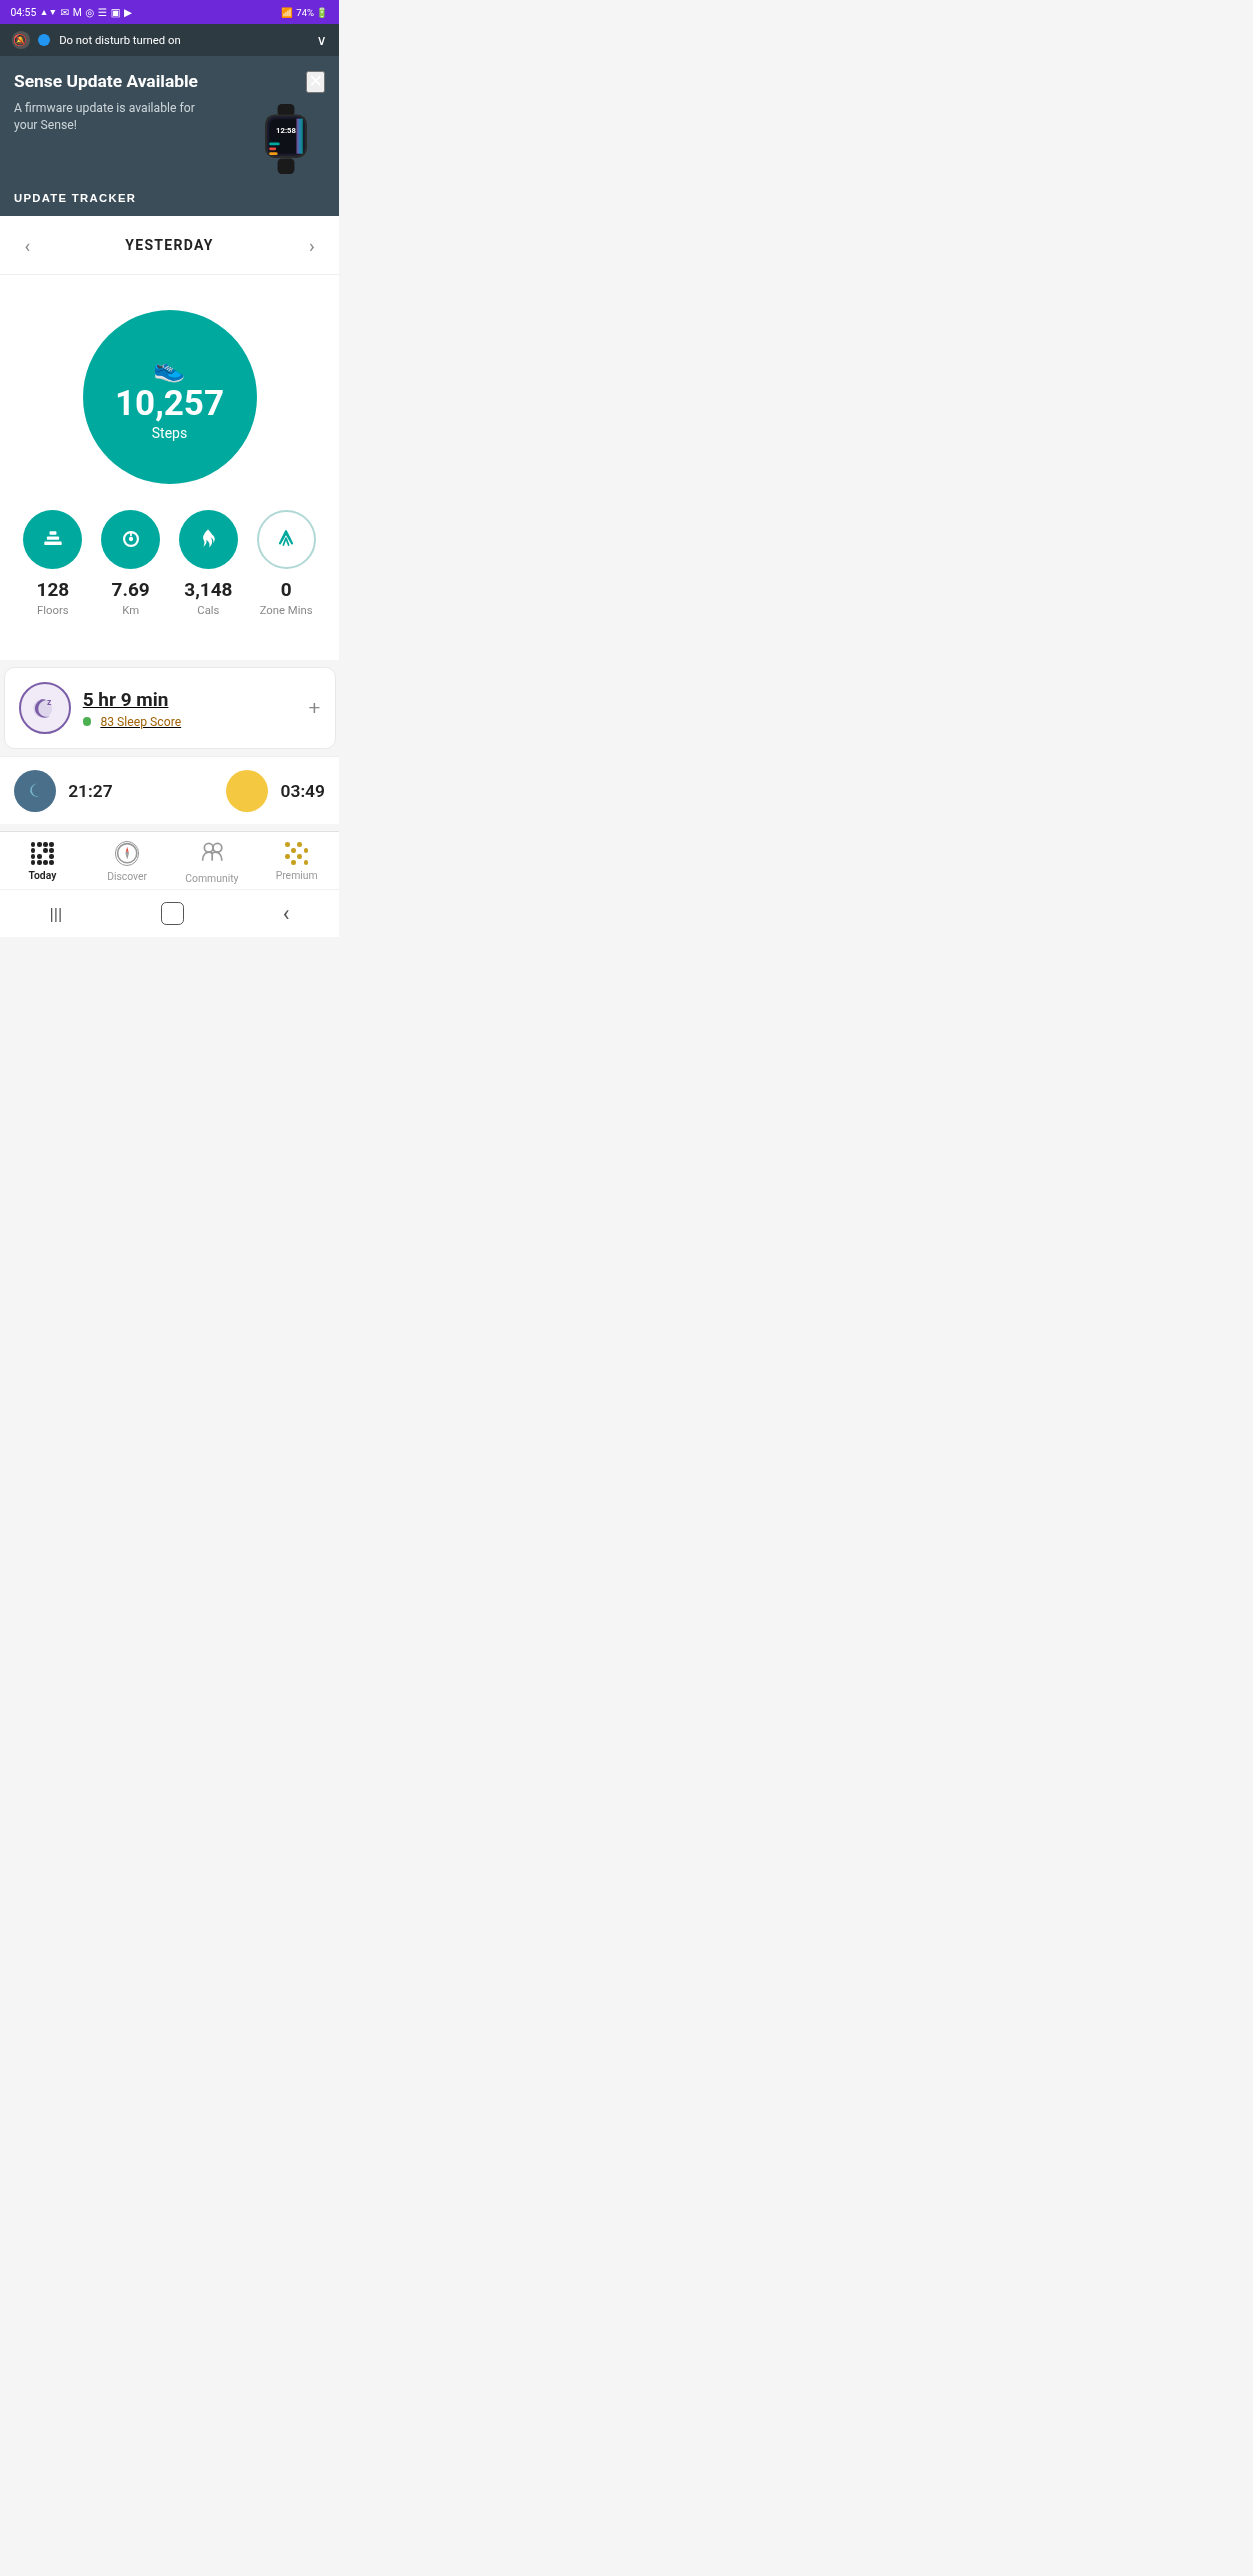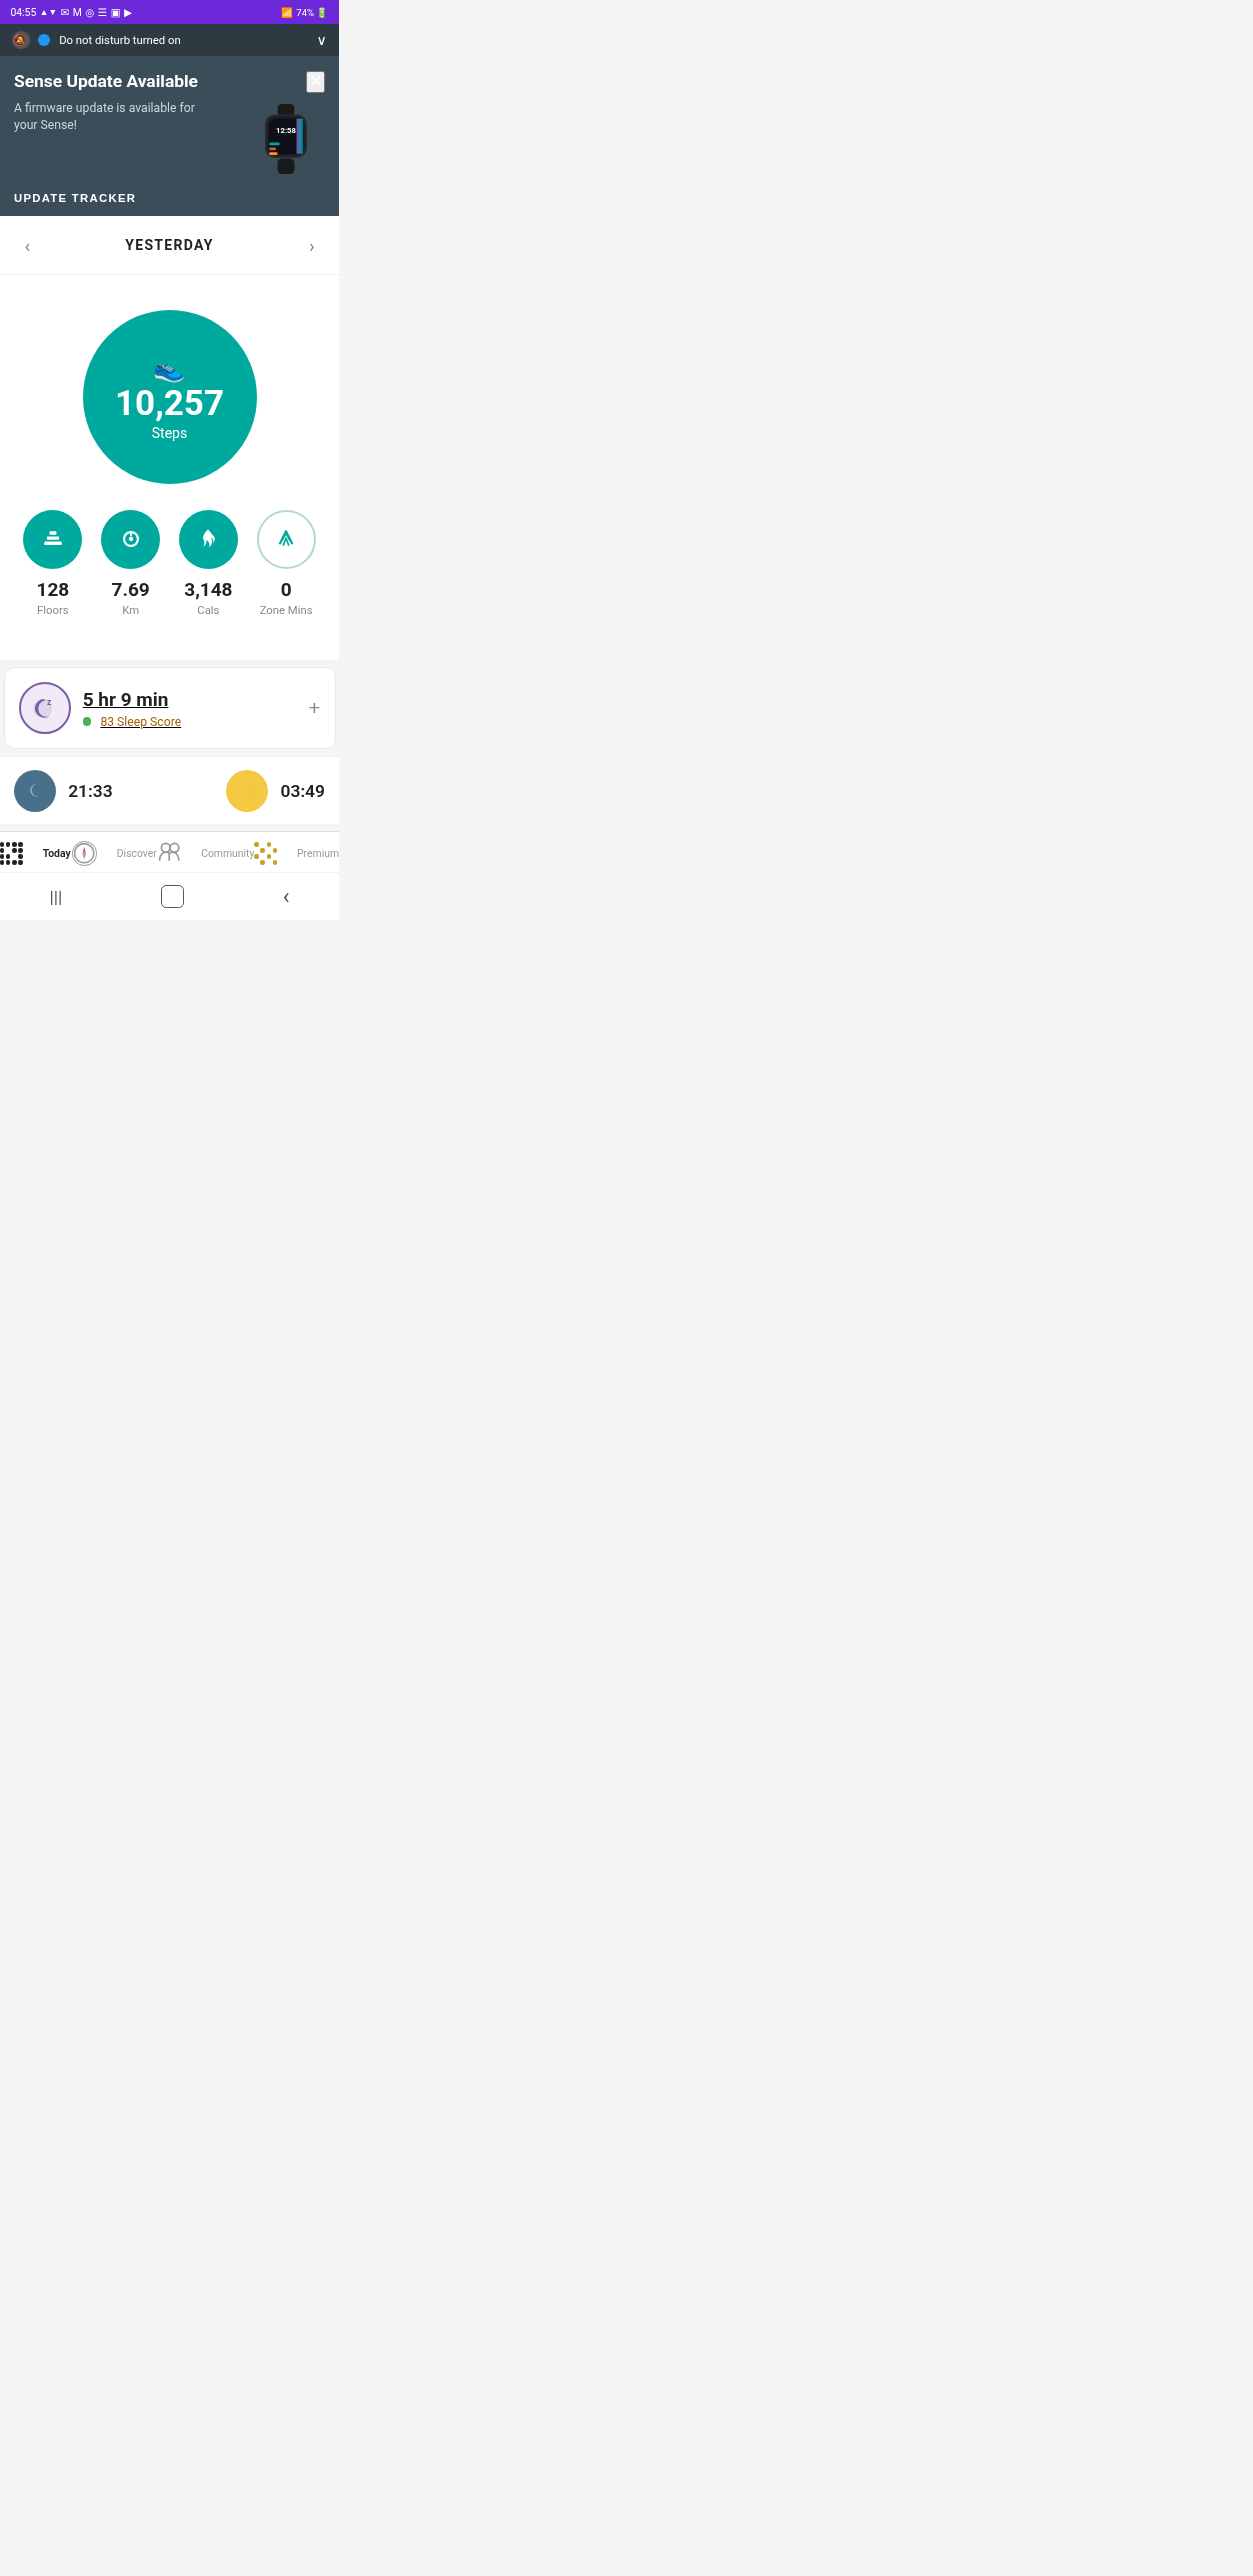--- a/index.html
+++ b/index.html
@@ -315,22 +315,23 @@
       border-top: 0.9px solid #e0e0e0;
       display: flex;
       justify-content: space-around;
       align-items: center;
       padding: 7px 0 3.5px 0;
       position: sticky;
       bottom: 0;
     }
     .nav-item {
       display: flex;
-      align-items: center;
-      gap: 20px;
+      flex-direction: column;
+      align-items: center;
+      gap: 4px;
       cursor: pointer;
       flex: 1;
     }
     .nav-label {
       font-size: 10.4px;
       color: #999;
     }
     .nav-label.active { color: #222; font-weight: 600; }
 
     
@@ -523,21 +524,21 @@
     </div>
     <button class="add-btn">+</button>
   </div>
 
   <div class="time-row">
     <div class="time-icon-moon">
       <svg width="21" height="21" viewBox="0 0 24 24">
         <path d="M14 4 C10 5 7 9 8 13 C9 17 13 20 17 18 C14 20 10 19 7.5 16 C5 13 6 8 9 6 C10.5 4.8 12.3 4.3 14 4Z" fill="#7ab8d4"></path>
       </svg>
     </div>
-    <span class="time-value">21:33</span>
+    <span class="time-value">21:27</span>
     <div style="flex:1"></div>
     <div class="time-icon-sun">
       <svg width="21" height="21" viewBox="0 0 24 24">
         <circle cx="12" cy="12" r="5" fill="#f5c842"></circle>
         <line x1="12" y1="3" x2="12" y2="5.5" stroke="#f5c842" stroke-width="2" stroke-linecap="round"></line>
         <line x1="12" y1="18.5" x2="12" y2="21" stroke="#f5c842" stroke-width="2" stroke-linecap="round"></line>
         <line x1="3" y1="12" x2="5.5" y2="12" stroke="#f5c842" stroke-width="2" stroke-linecap="round"></line>
         <line x1="18.5" y1="12" x2="21" y2="12" stroke="#f5c842" stroke-width="2" stroke-linecap="round"></line>
         <line x1="5.6" y1="5.6" x2="7.4" y2="7.4" stroke="#f5c842" stroke-width="2" stroke-linecap="round"></line>
         <line x1="16.6" y1="16.6" x2="18.4" y2="18.4" stroke="#f5c842" stroke-width="2" stroke-linecap="round"></line>

